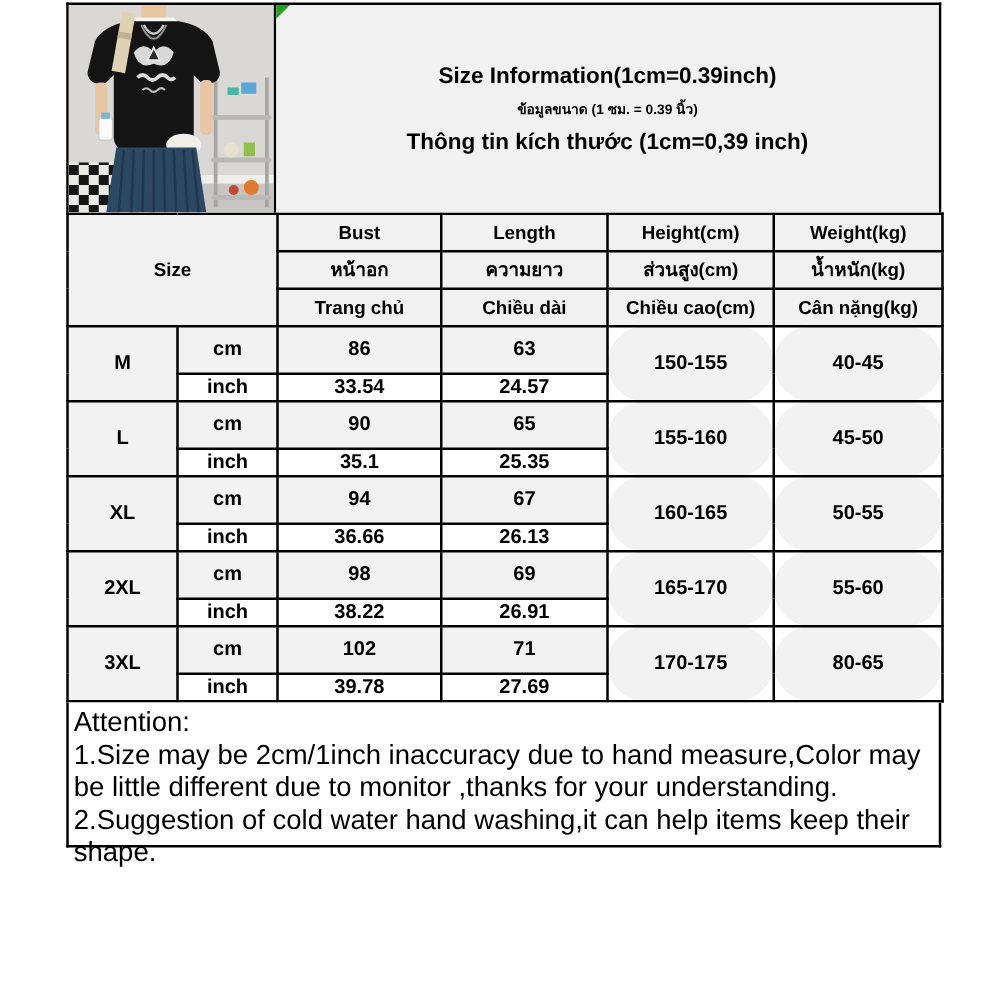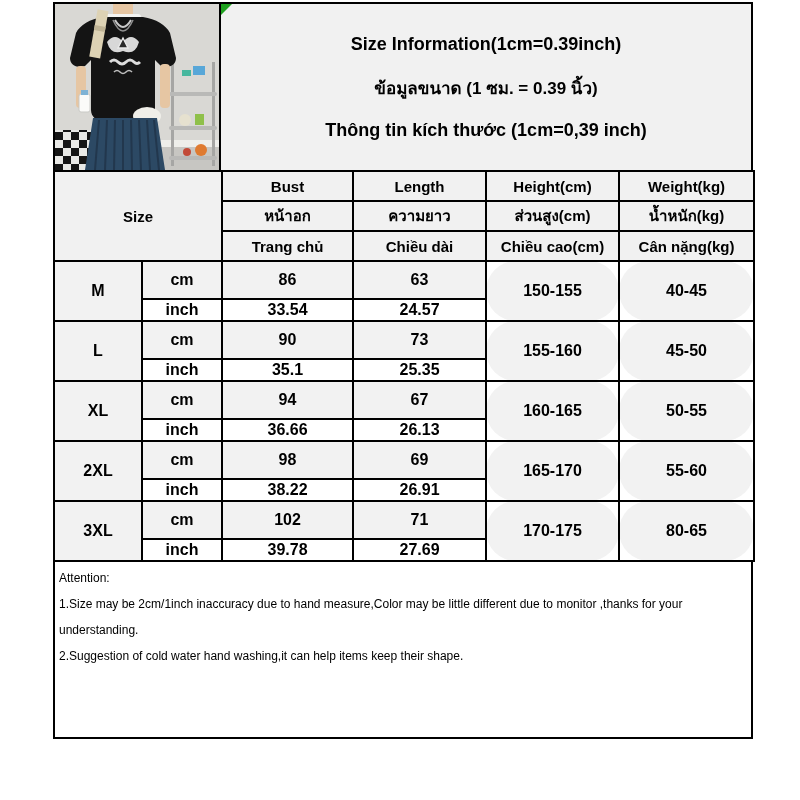--- a/index.html
+++ b/index.html
@@ -3,38 +3,38 @@
 <meta charset="utf-8">
 <style>
   * { margin: 0; padding: 0; box-sizing: border-box; }
   html, body { width: 800px; height: 800px; background: #ffffff; font-family: "Liberation Sans", sans-serif; color: #000; }
   .sheet { position: absolute; left: 53px; top: 2px; width: 700px; }
 
   
   .top { display: flex; height: 168px; border: 2px solid #000; border-bottom: none; }
   .photo-cell { width: 166px; flex: 0 0 166px; border-right: 2px solid #000; background: #d9d8d4; overflow: hidden; }
   .photo-cell svg { display: block; }
-  .title-cell { flex: 1; background: #f1f1f1; position: relative; display: flex; flex-direction: column; justify-content: center; align-items: center; text-align: center; gap: 19px; }
+  .title-cell { flex: 1; background: #f1f1f1; position: relative; display: flex; flex-direction: column; justify-content: center; align-items: center; text-align: center; gap: 7px; }
   .green-marker { position: absolute; left: 0; top: 0; width: 0; height: 0; border-top: 11px solid #1fa11f; border-right: 11px solid transparent; }
   .t-en { font-size: 18px; font-weight: bold; }
-  .t-th { font-size: 17px; font-weight: bold; }
+  .t-th { font-size: 11px; font-weight: bold; }
   .t-vi { font-size: 18px; font-weight: bold; }
 
   
   table.size-table { width: 700px; border-collapse: collapse; table-layout: fixed; }
   table.size-table td { border: 2px solid #000; text-align: center; vertical-align: middle; font-weight: bold; font-size: 16px; padding: 0; }
   tr.hrow td { height: 30px; background: #f1f1f1; font-size: 15px; }
   td.size-head { background: #e0e0e0; font-size: 30px; margin-top: 38px; }
   td.size-label { background: #e0e0e0; font-size: 17px; }
   tr.cm-row td { height: 38px; background: #f2f2f2; margin-top: 46px; }
   tr.inch-row td { height: 22px; background: #ffffff; }
   td.range { background: #f2f2f2; border-radius: 30px; }
 
   
-  .attention { border: 2px solid #000; border-top: none; height: 177px; padding: 3px 4px; font-size: 12px; line-height: 26px; background: #fff; }
+  .attention { border: 2px solid #000; border-top: none; height: 116px; padding: 3px 4px; font-size: 22px; line-height: 26px; background: #fff; }
 
   .c0 { width: 88px; } .c1 { width: 80px; } .c2 { width: 131px; }
   .c3 { width: 133px; } .c4 { width: 133px; } .c5 { width: 135px; }
 </style>
 </head>
 <body>
 
 <div class="sheet">
 
   <div class="top">
@@ -163,21 +163,21 @@
       <tr class="inch-row">
         <td>inch</td>
         <td>33.54</td>
         <td>24.57</td>
       </tr>
 
       <tr class="cm-row">
         <td rowspan="2" class="size-label">L</td>
         <td>cm</td>
         <td>90</td>
-        <td>73</td>
+        <td>65</td>
         <td rowspan="2" class="range">155-160</td>
         <td rowspan="2" class="range">45-50</td>
       </tr>
       <tr class="inch-row">
         <td>inch</td>
         <td>35.1</td>
         <td>25.35</td>
       </tr>
 
       <tr class="cm-row">

